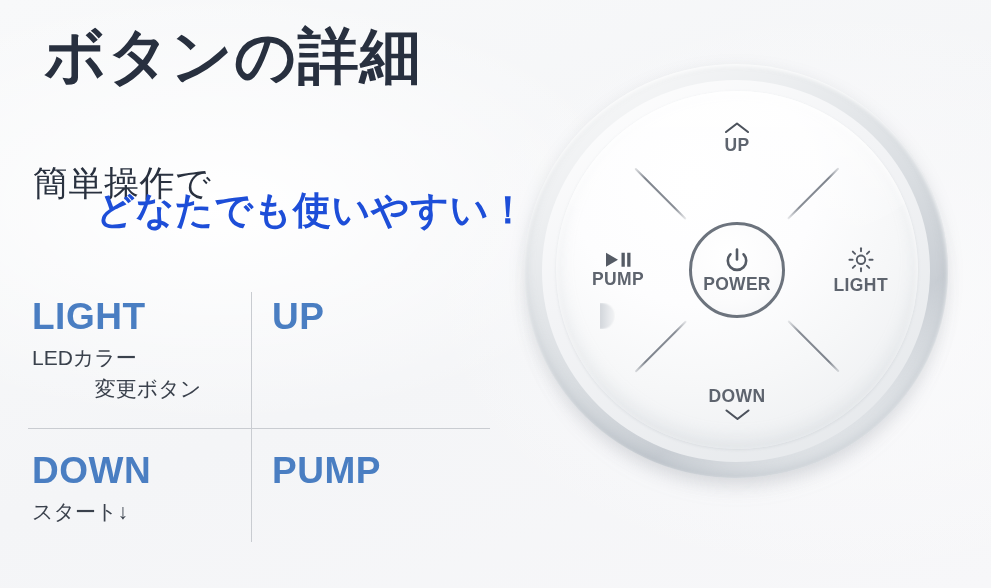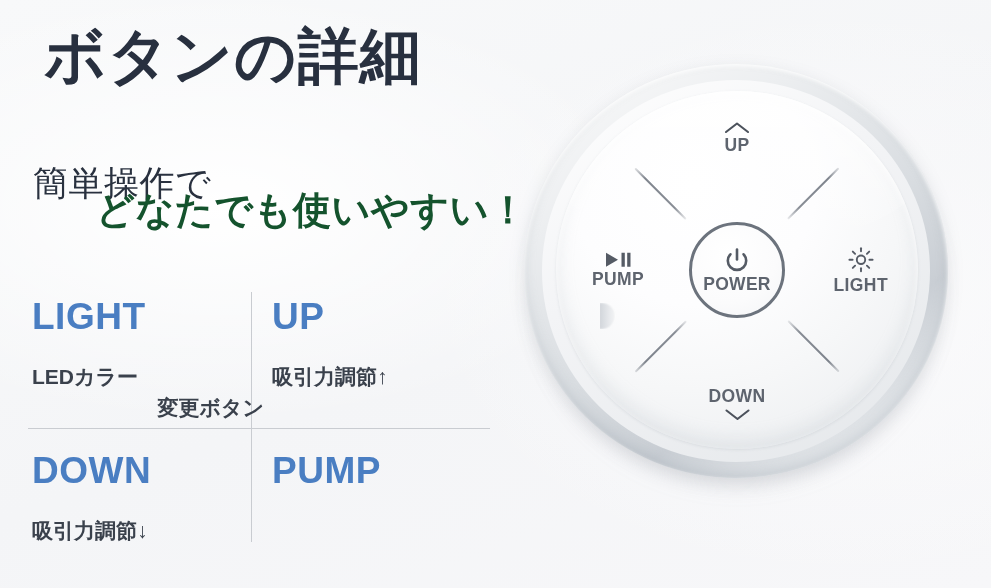--- a/index.html
+++ b/index.html
@@ -62,21 +62,21 @@
     white-space: nowrap;
     margin-top: 31px;
   }
 
   .subtitle-2 {
     position: absolute;
     left: 96px;
     top: 185px;
     font-size: 38px;
     font-weight: 700;
-    color: #14532d;
+    color: #1d4ed8;
     letter-spacing: 0.5px;
     white-space: nowrap;
   }
 
   
   .feature-grid {
     position: absolute;
     left: 0;
     top: 288px;
     width: 500px;
@@ -114,31 +114,31 @@
   .cell-title {
     font-size: 37px;
     font-weight: 700;
     color: #4a7ec2;
     letter-spacing: 0.5px;
     line-height: 1.12;
     white-space: nowrap;
   }
 
   .cell-desc {
-    margin-top: 25px;
+    margin-top: 6px;
     font-size: 21px;
-    font-weight: 700;
+    font-weight: 400;
     color: #3a414c;
     line-height: 1.45;
     white-space: nowrap;
   }
 
   .cell-desc .line-2 {
     display: block;
-    text-align: right;
+    text-align: center;
     padding-right: 4px;
   }
 
   
   .device {
     position: absolute;
     left: 506px;
     top: 44px;
     width: 462px;
     height: 462px;
@@ -314,29 +314,26 @@
       <div class="cell cell-light">
         <div class="cell-title">LIGHT</div>
         <div class="cell-desc">
           <span>LEDカラー</span>
           <span class="line-2">変更ボタン</span>
         </div>
       </div>
 
       <div class="cell cell-up">
         <div class="cell-title">UP</div>
-        <div class="cell-desc">
-          <span>吸引力調節↑</span>
-        </div>
       </div>
 
       <div class="cell cell-down">
         <div class="cell-title">DOWN</div>
         <div class="cell-desc">
-          <span>吸引力調節↓</span>
+          <span>スタート↓</span>
         </div>
       </div>
 
       <div class="cell cell-pump">
         <div class="cell-title">PUMP</div>
       </div>
 
     </div>
   </div>
 

